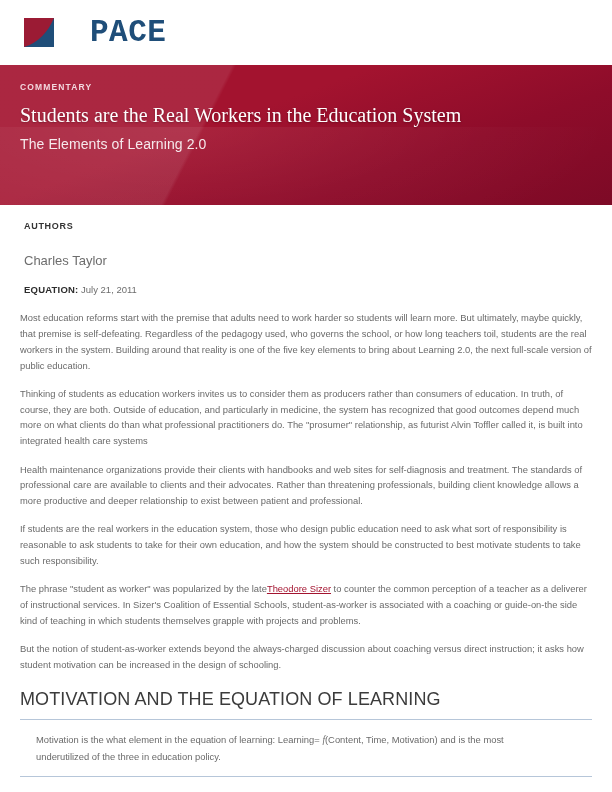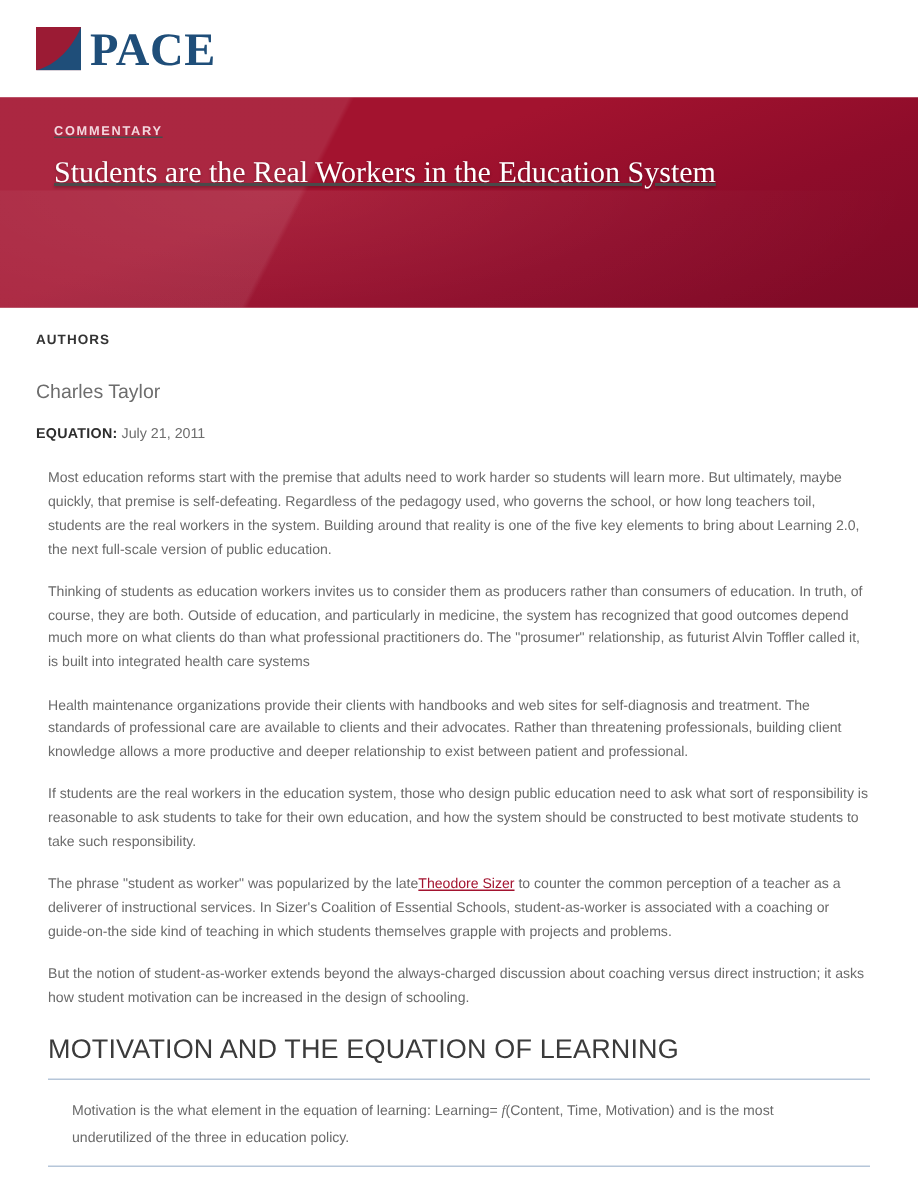--- a/index.html
+++ b/index.html
@@ -33,41 +33,41 @@
   }
   .logo-mark {
     width: 30px;
     height: 29px;
     position: relative;
     overflow: hidden;
     flex: none;
   }
   .logo-mark svg { display: block; }
   .logo-word {
-    font-family: Liberation Serif, serif;
+    font-family: Liberation Mono, monospace;
     font-size: 31px;
     font-weight: 700;
     letter-spacing: 0.5px;
     color: #1f4e79;
     line-height: 1;
     white-space: nowrap;
+    margin-left: 30px;
   }
 
   
   .hero {
     position: relative;
     height: 140px;
     box-sizing: border-box;
-    padding: 17px 24px 0 36px;
+    padding: 17px 24px 0 20px;
     background: #9b0e2e;
     background-image:
       linear-gradient(117deg, rgba(255,255,255,0.085) 0%, rgba(255,255,255,0.085) 34%, rgba(255,255,255,0.0) 34.6%, rgba(255,255,255,0.0) 100%),
       linear-gradient(160deg, #a3132f 0%, #a3132f 38%, #8e0c2a 68%, #7d0a26 100%);
     overflow: hidden;
-    text-decoration: underline;
   }
   .hero::after {
     content: "";
     position: absolute;
     left: -10%;
     top: 44%;
     width: 130%;
     height: 120%;
     background: radial-gradient(ellipse at 30% 0%, rgba(255,255,255,0.07) 0%, rgba(255,255,255,0.0) 55%);
     pointer-events: none;
@@ -133,21 +133,21 @@
     color: #6d6d6d;
   }
   .published b {
     color: #2d2d2d;
     font-weight: 700;
     letter-spacing: 0.2px;
   }
 
   
   .article {
-    padding: 0 32px;
+    padding: 0 20px;
     margin-top: 15px;
   }
   .para {
     font-size: 9.4px;
     line-height: 1.68;
     color: #6a6a6a;
     margin: 0 0 12.5px 0;
     text-align: left;
   }
   .link {
@@ -192,20 +192,21 @@
         <path d="M30 0 L30 29 L0 29 C14 25 24 14 30 0 Z" fill="#1f4e79"></path>
       </svg>
     </span>
     <span class="logo-word">PACE</span>
   </div>
 </header>
 
 <section class="hero">
   <p class="eyebrow">COMMENTARY</p>
   <h1 class="hero-title">Students are the Real Workers in the Education System</h1>
+  <p class="hero-sub">The Elements of Learning 2.0</p>
 </section>
 
 <section class="meta">
   <p class="meta-label">AUTHORS</p>
   <div>
     <div class="author-row">
       <span class="author-name">Charles Taylor</span>
     </div>
   </div>
   <p class="published">

